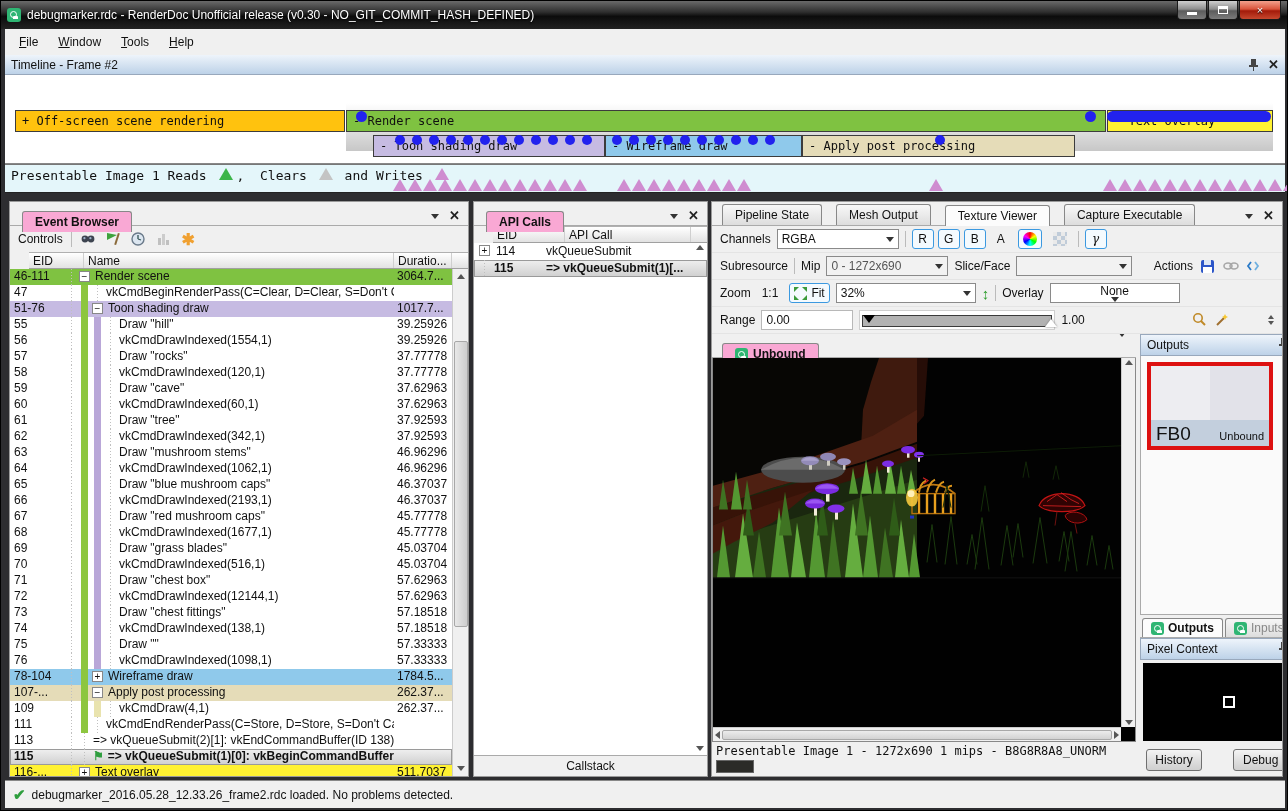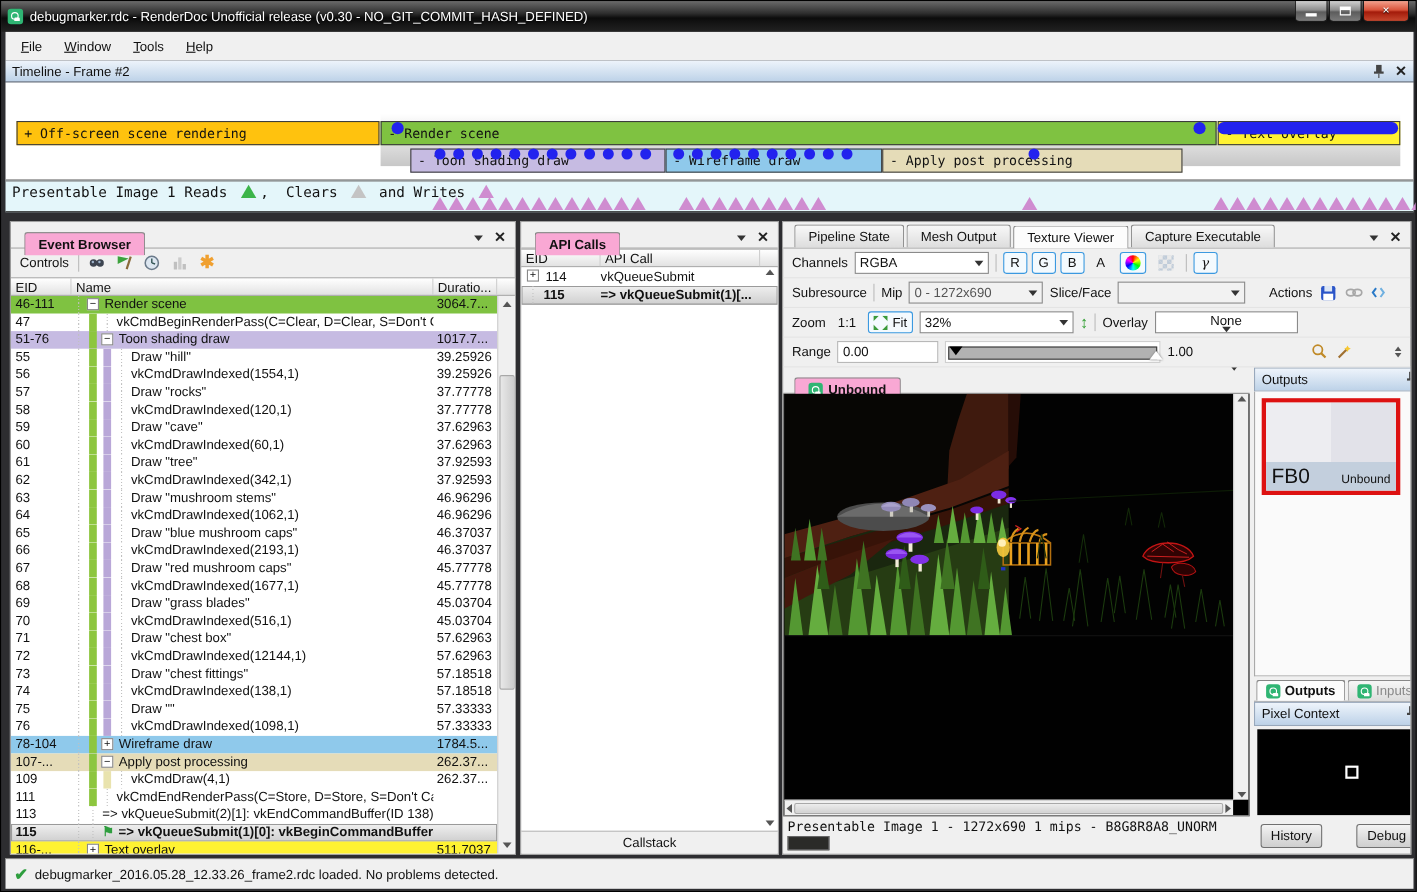--- a/index.html
+++ b/index.html
@@ -55,21 +55,21 @@
   .tab.active{background:#f9a8d4;font-weight:bold;position:relative;top:7px;}
   .rtab{padding:3px 12px;border:1px solid #888;border-bottom:none;border-radius:3px 3px 0 0;
     background:linear-gradient(#f8f8f8,#ddd);margin-right:2px;white-space:nowrap;}
   .rtab.active{background:#fcfcfc;position:relative;top:1px;}
   .tabicons{margin-left:auto;display:flex;gap:10px;align-items:center;padding:0 8px 4px 0;}
   .dd-arrow{width:0;height:0;border-left:4px solid transparent;border-right:4px solid transparent;border-top:5px solid #333;}
   .xglyph{font-size:13px;font-weight:bold;color:#222;line-height:10px;}
   
   .toolbar{height:26px;display:flex;align-items:center;gap:8px;padding:0 8px;flex:none;}
   .vsep{width:1px;height:16px;background:#bbb;}
-  .thead{height:17px;display:flex;background:linear-gradient(#fff,#e2e2e2);border-top:1px solid #b0b0b0;border-bottom:1px solid #a0a0a0;flex:none;}
+  .thead{height:17px;display:flex;background:linear-gradient(#fff,#e2e2e2);border-top:1px solid #b0b0b0;border-bottom:1px solid #a0a0a0;flex:none;margin-left:19px;}
   .thead span{padding:1px 4px;border-right:1px solid #cfcfcf;}
   .h-eid{width:55px;}.h-name{flex:1;}.h-dur{width:58px;}.h-sb{width:16px;border-right:none!important;}
   .rowswrap{flex:1;display:flex;overflow:hidden;background:#fff;}
   .rowslist{flex:1;overflow:hidden;}
   .erow{display:flex;height:16px;line-height:15px;white-space:nowrap;}
   .eid{width:55px;padding-left:4px;flex:none;}
   .ename{flex:1;display:flex;overflow:hidden;}
   .slot{width:13px;flex:none;height:100%;}
   .dotl{background-image:repeating-linear-gradient(to bottom,#c0c0c0 0,#c0c0c0 1px,transparent 1px,transparent 3px);
     background-size:1px 100%;background-position:6px 0;background-repeat:no-repeat;}
@@ -741,21 +741,21 @@
           </div>
         </div>
       <span style="position:absolute;right:3px;top:2px;" class="arr-up"></span>
       <span style="position:absolute;right:3px;bottom:4px;" class="arr-dn"></span>
     </div>
     <div class="callstack">Callstack</div>
   </div>
 
   <div class="panel right-panel">
     <div class="tabrow" style="padding-left:10px;">
-      <span style="display:flex;align-items:center;">
+      <span style="display:flex;align-items:center;gap:12px;">
           <span class="rtab">Pipeline State</span>
           <span class="rtab">Mesh Output</span>
           <span class="rtab active">Texture Viewer</span>
           <span class="rtab">Capture Executable</span>
         </span>
       <span class="tabicons">
         <span class="dd-arrow"></span>
         <span class="xglyph">✕</span>
       </span>
     </div>

